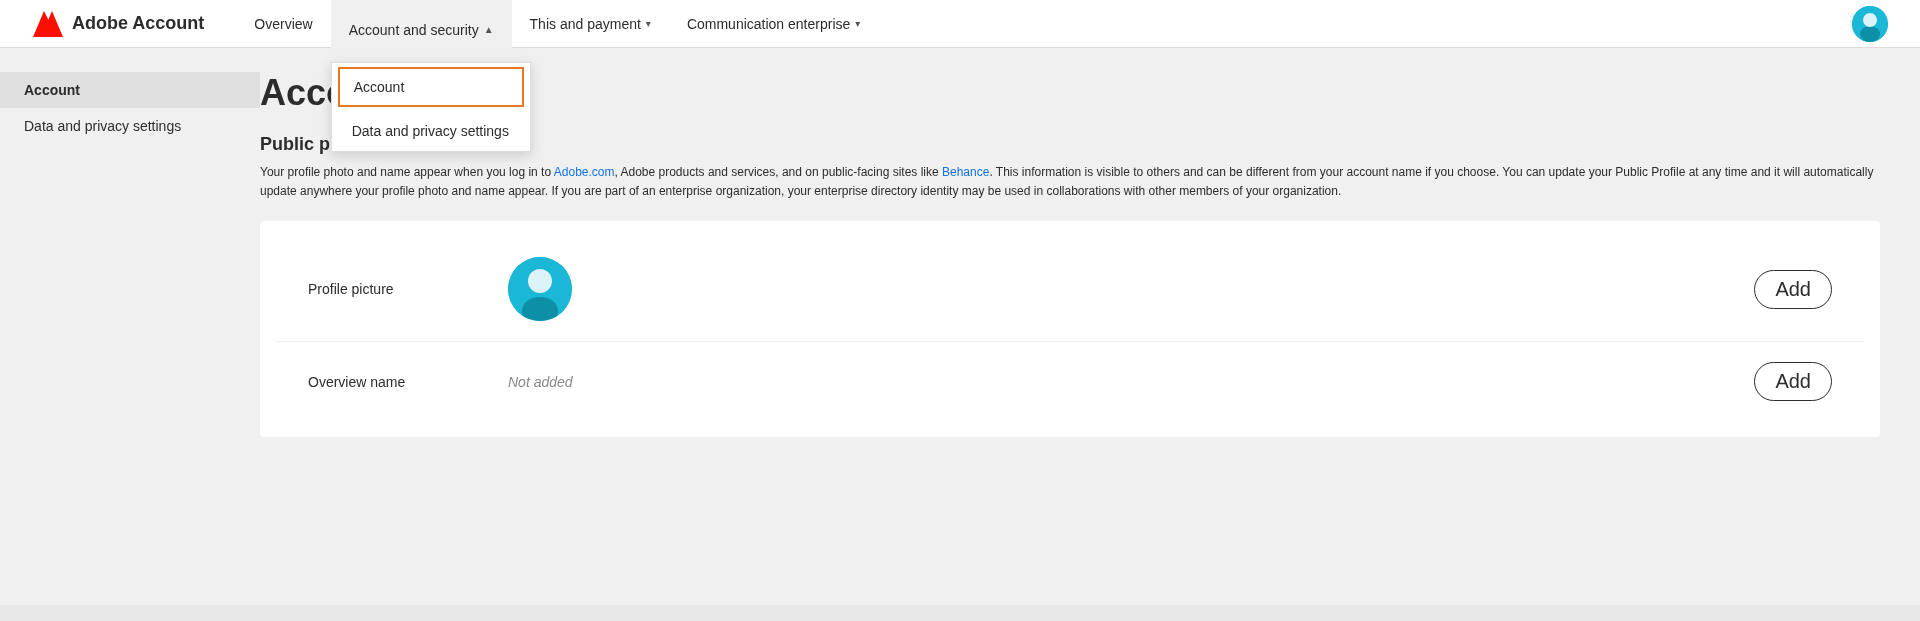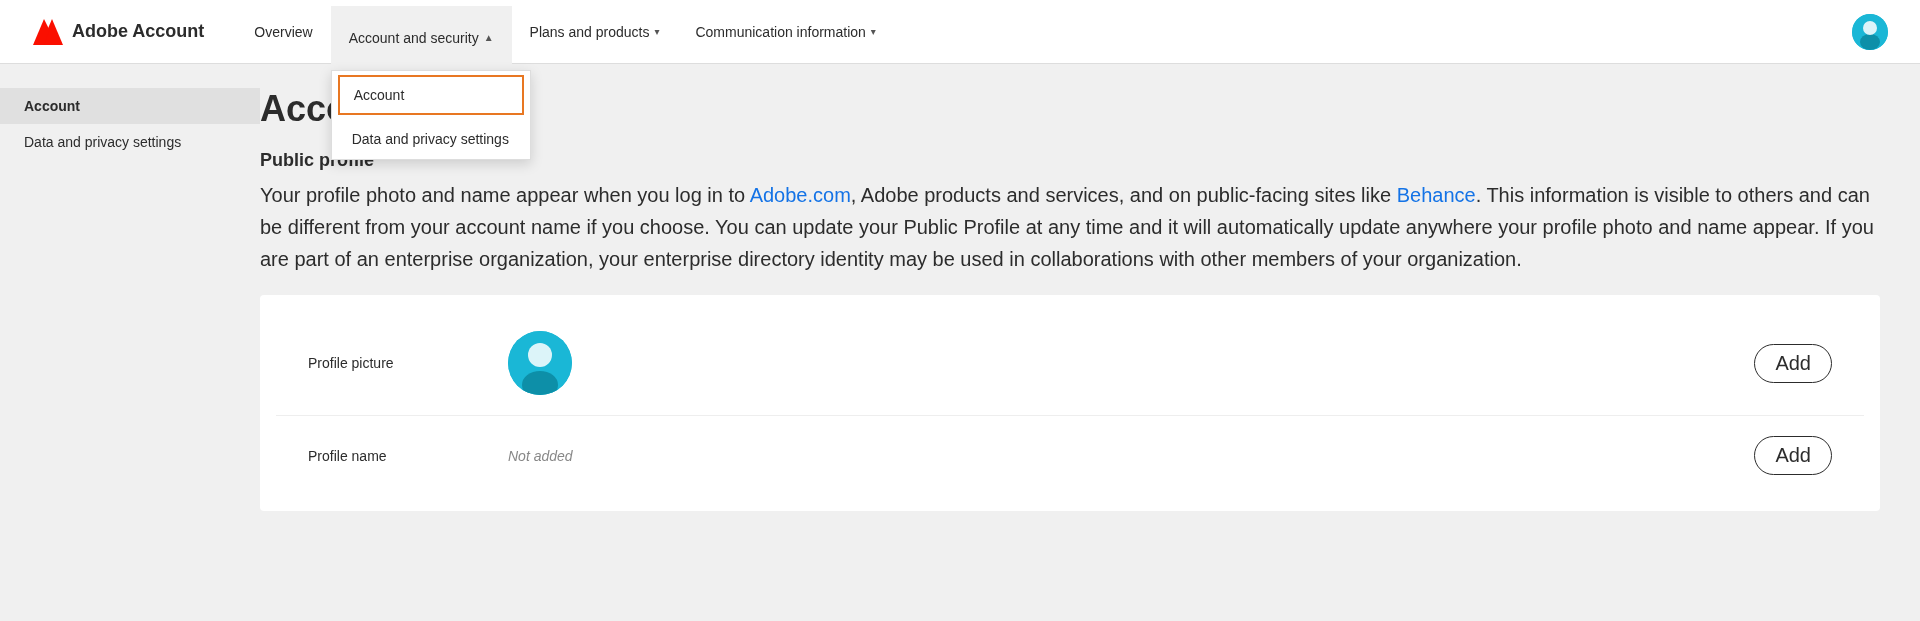--- a/index.html
+++ b/index.html
@@ -6,21 +6,21 @@
     body {
       font-family: -apple-system, BlinkMacSystemFont, 'Segoe UI', Arial, sans-serif;
       background: #e8e8e8;
       min-height: 621px;
       width: 1920px;
     }
 
     
     .top-nav {
       background: #fff;
-      height: 64px;
+      height: 48px;
       display: flex;
       align-items: center;
       padding: 0 32px;
       border-bottom: 1px solid #ddd;
       position: relative;
       z-index: 100;
     }
     .nav-logo {
       display: flex;
       align-items: center;
@@ -144,21 +144,21 @@
       margin-bottom: 20px;
     }
 
     .section-title {
       font-size: 18px;
       font-weight: 700;
       color: #2c2c2c;
       margin-bottom: 8px;
     }
     .section-desc {
-      font-size: 20px;
+      font-size: 12px;
       color: #2c2c2c;
       line-height: 1.6;
       margin-bottom: 20px;
     }
     .section-desc a {
       color: #1473e6;
       text-decoration: none;
     }
 
     
@@ -245,26 +245,26 @@
         <div class="dropdown-item highlighted">
           <span>Account</span>
         </div>
         <div class="dropdown-item">
           <span>Data and privacy settings</span>
         </div>
       </div>
     </div>
 
     <div class="nav-item">
-      <span>Plans and products</span>
+      <span>This and payment</span>
       <span class="chevron">▾</span>
     </div>
 
     <div class="nav-item">
-      <span>Communication information</span>
+      <span>Communication enterprise</span>
       <span class="chevron">▾</span>
     </div>
   </div>
 
   <div class="nav-avatar">
     <svg class="avatar-shape" viewBox="0 0 36 36">
       <circle cx="18" cy="18" r="18" fill="#1ab7d6"></circle>
       <ellipse cx="18" cy="28" rx="10" ry="8" fill="#0d8fa8"></ellipse>
       <circle cx="18" cy="14" r="7" fill="#fff" opacity="0.85"></circle>
     </svg>
@@ -304,21 +304,21 @@
                 <circle cx="32" cy="32" r="32" fill="#1ab7d6"></circle>
                 <ellipse cx="32" cy="54" rx="18" ry="14" fill="#0d8fa8"></ellipse>
                 <circle cx="32" cy="24" r="12" fill="#fff" opacity="0.85"></circle>
               </svg>
             </div>
           </div>
           <button class="add-btn">Add</button>
         </div>
 
         <div class="profile-row">
-          <div class="profile-label">Profile name</div>
+          <div class="profile-label">Overview name</div>
           <div class="profile-value">
             <span class="profile-not-added">Not added</span>
           </div>
           <button class="add-btn">Add</button>
         </div>
       </div>
 
     </div>
   </main>
 

